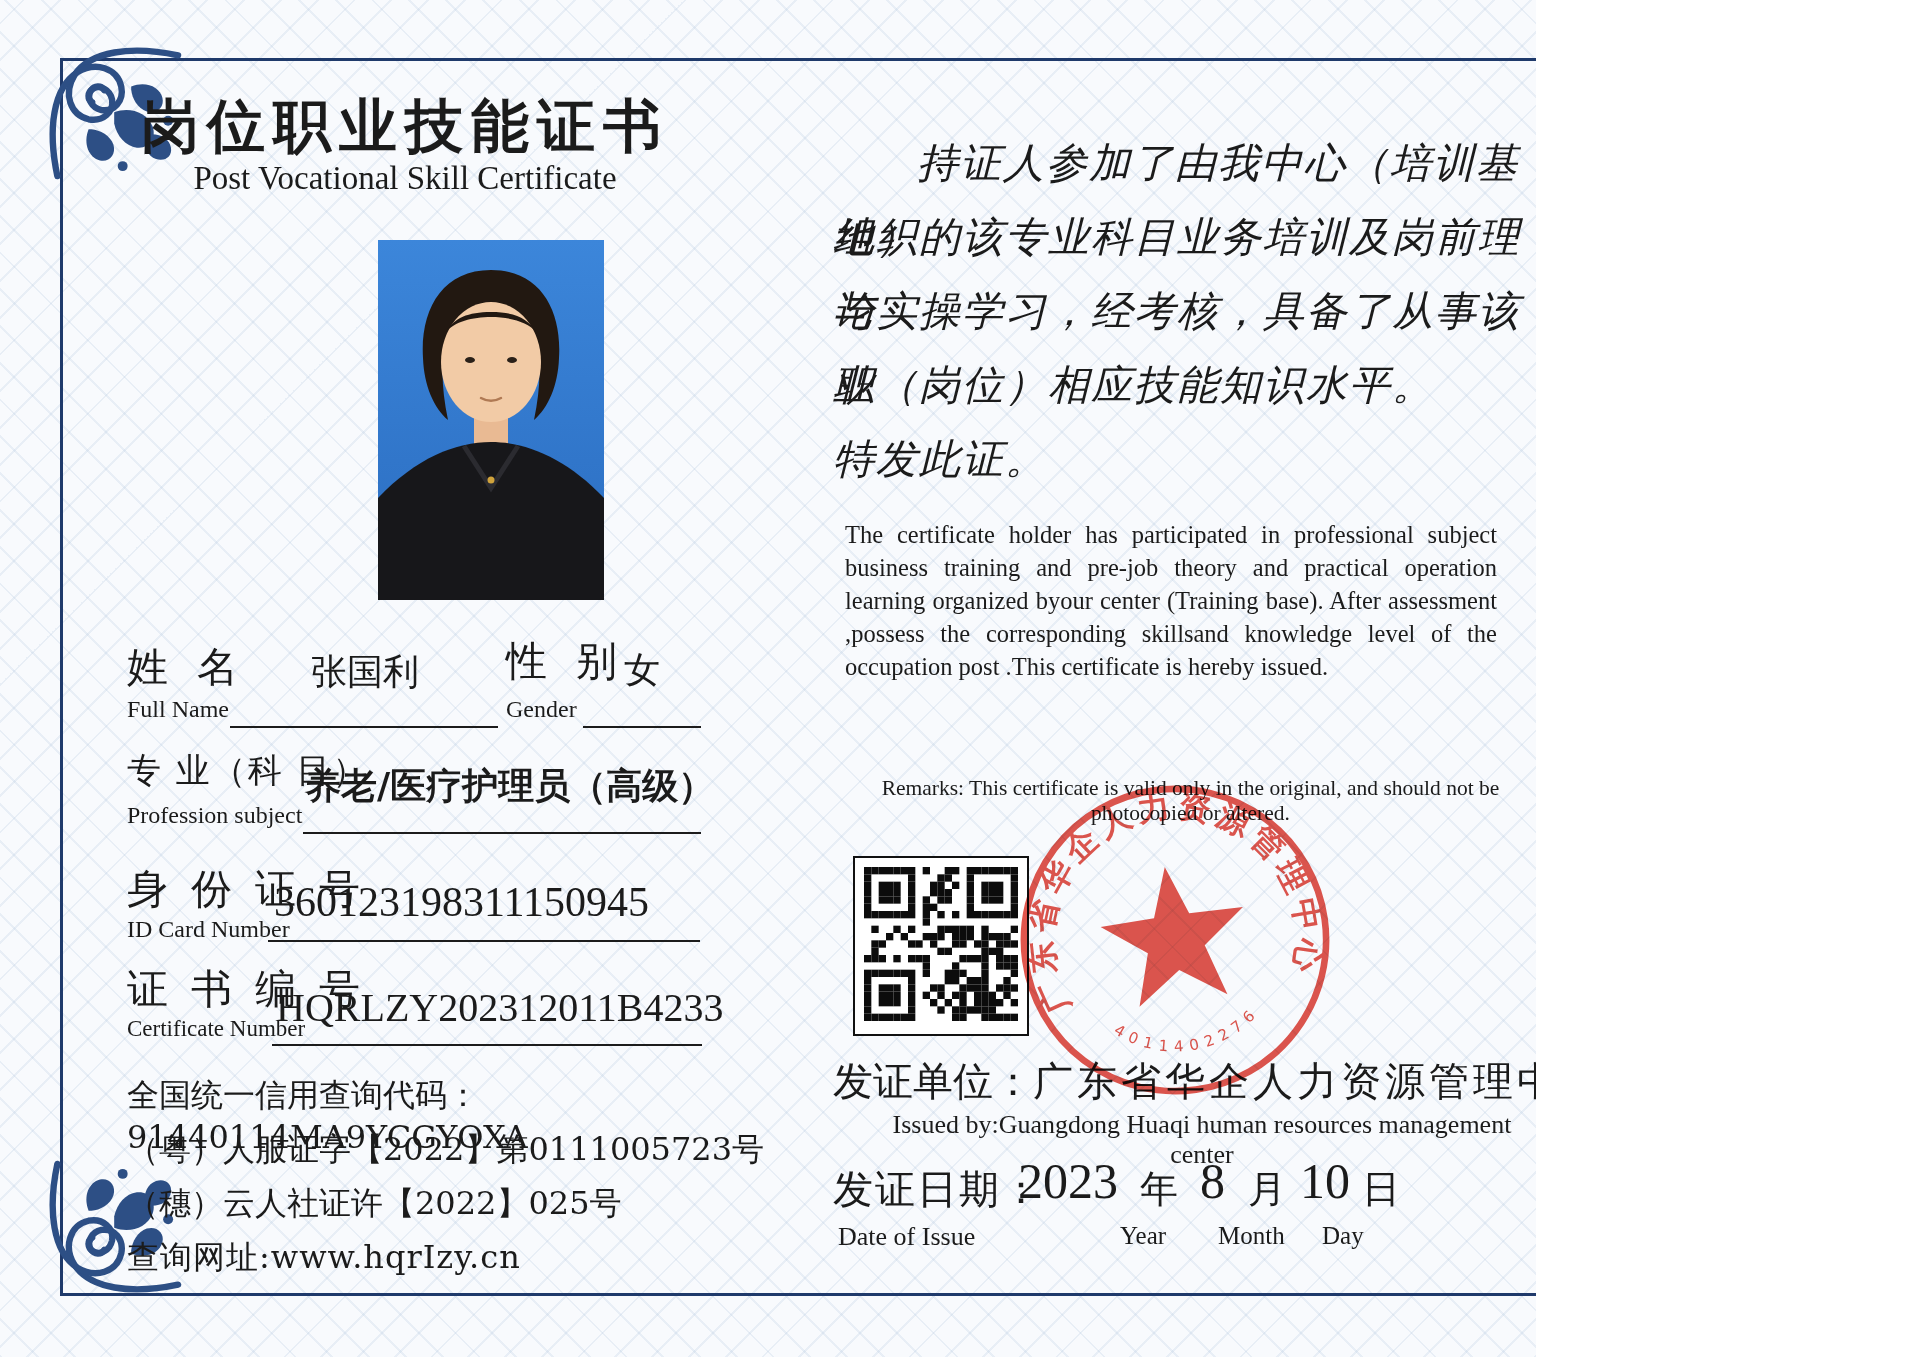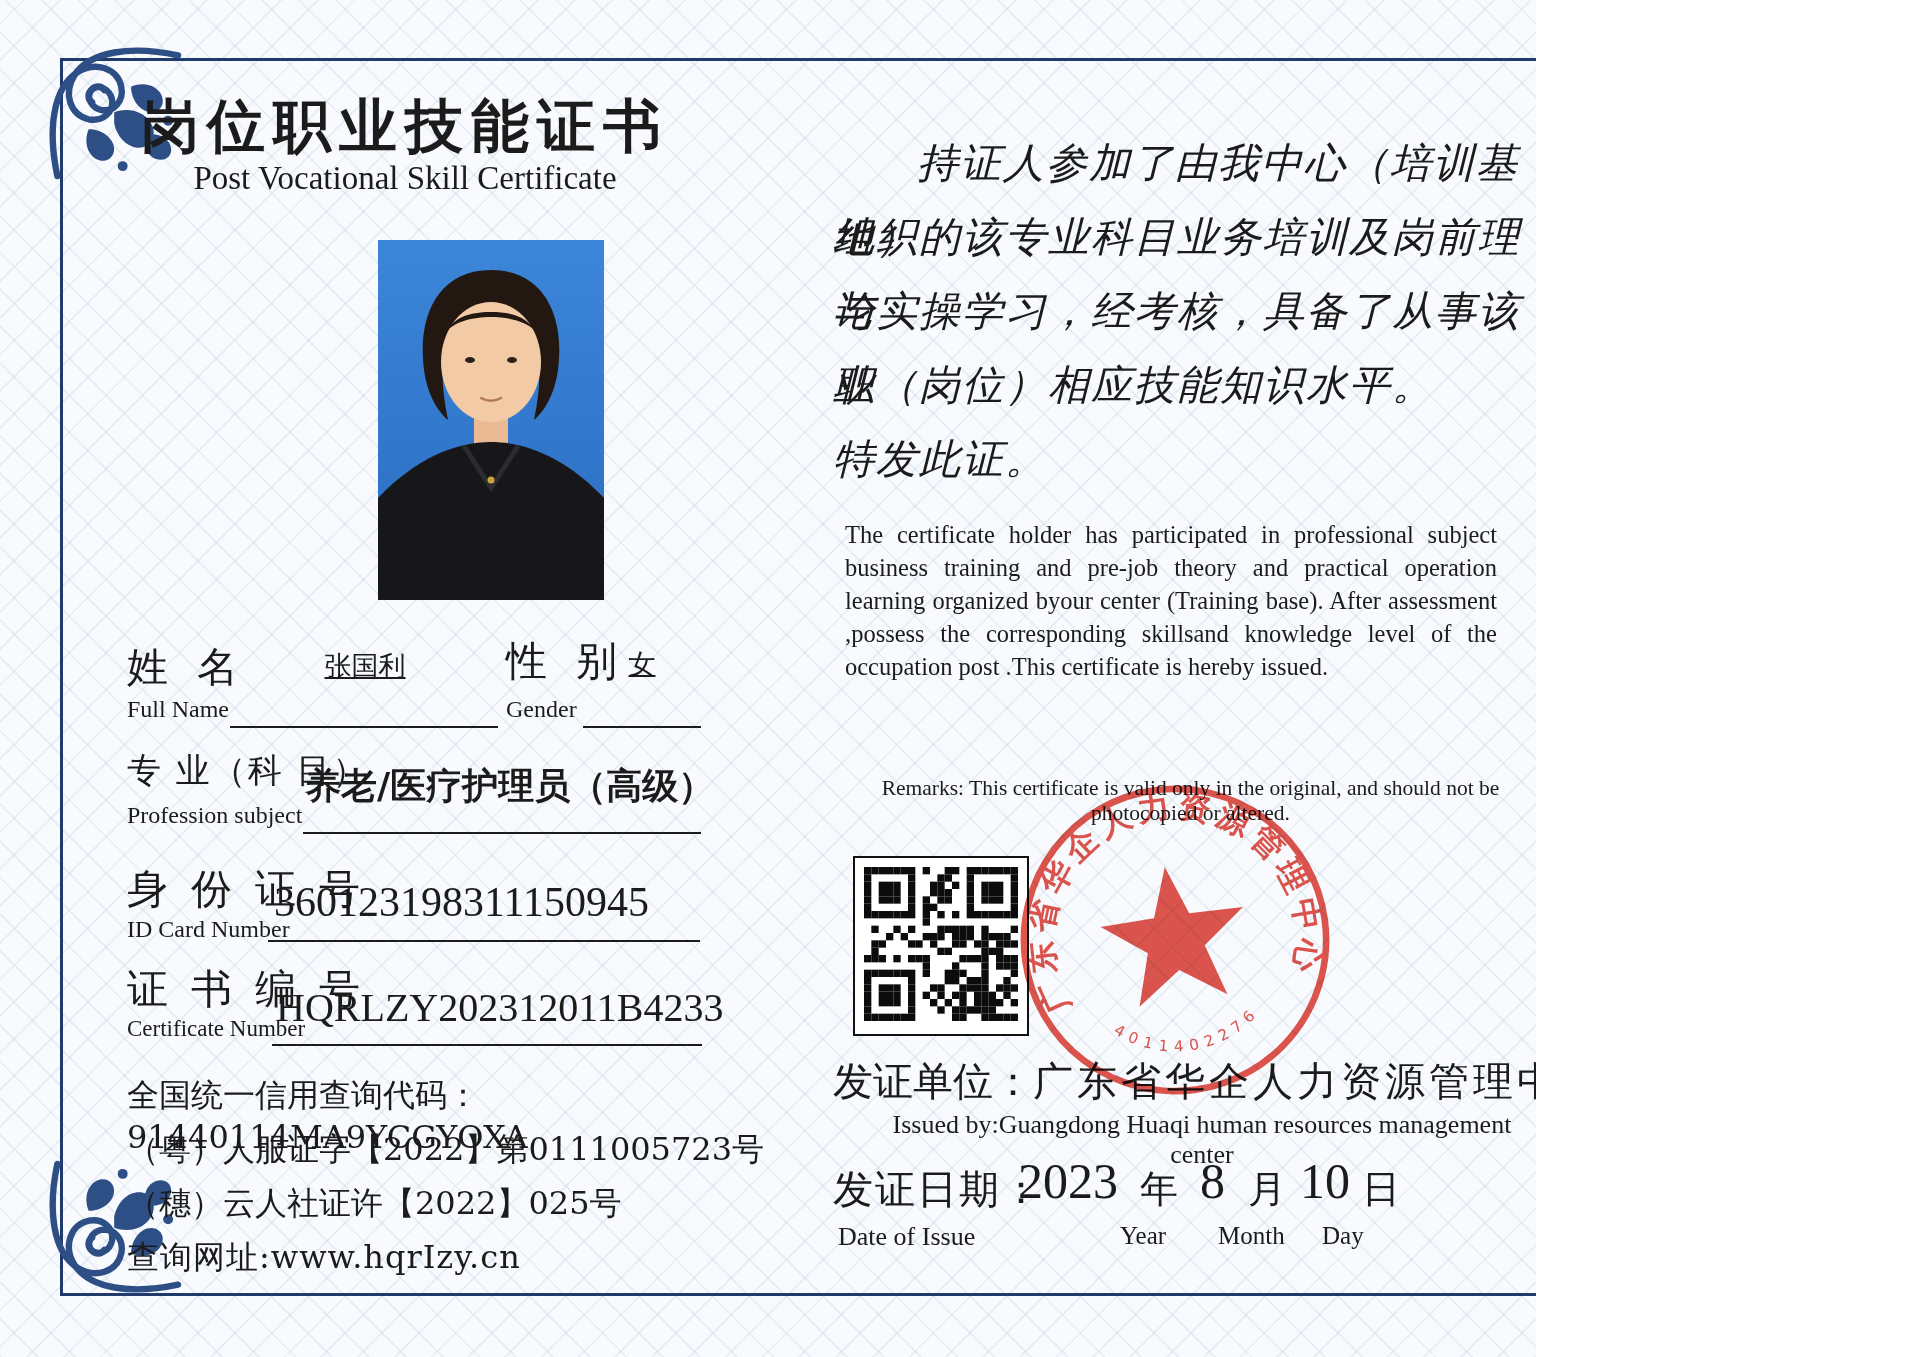--- a/index.html
+++ b/index.html
@@ -19,21 +19,21 @@
   .uline{border-bottom:2px solid #1c1c1c;height:0;}
   .borderline{
     left:60px;top:58px;width:1784px;height:1238px;
     border:3px solid #1f3a6b;box-sizing:border-box;
   }
   .title-zh{left:140px;top:88px;width:530px;font-size:58px;font-weight:700;letter-spacing:8px;}
   .title-en{left:140px;top:160px;width:530px;font-size:33px;}
   .photo{left:378px;top:240px;width:226px;height:360px;}
   .lblzh{font-size:41px;letter-spacing:8px;}
   .lblen{font-size:24px;}
-  .fval{font-size:27px;text-decoration:underline;}
+  .fval{font-size:36px;}
   .num{font-family:"Liberation Serif","DejaVu Serif",serif;}
   .footline{left:127px;width:640px;font-size:32px;}
   .para-zh{width:690px;font-size:41px;line-height:74px;letter-spacing:2px;font-style:italic;}
   .indent{text-indent:84px;}
   .para-en{left:845px;top:518px;width:652px;font-size:24.5px;line-height:33px;text-align:justify;}
   .remark-zh{left:845px;top:728px;font-size:30.5px;letter-spacing:1px;}
   .remark-en{left:845px;top:776px;font-size:21.5px;}
   .qrbox{left:853px;top:856px;background:#ffffff;border:2px solid #111;padding:9px;}
   .issuer{left:833px;top:1054px;font-size:40px;white-space:nowrap;}
   .issuer .v{letter-spacing:4px;}

